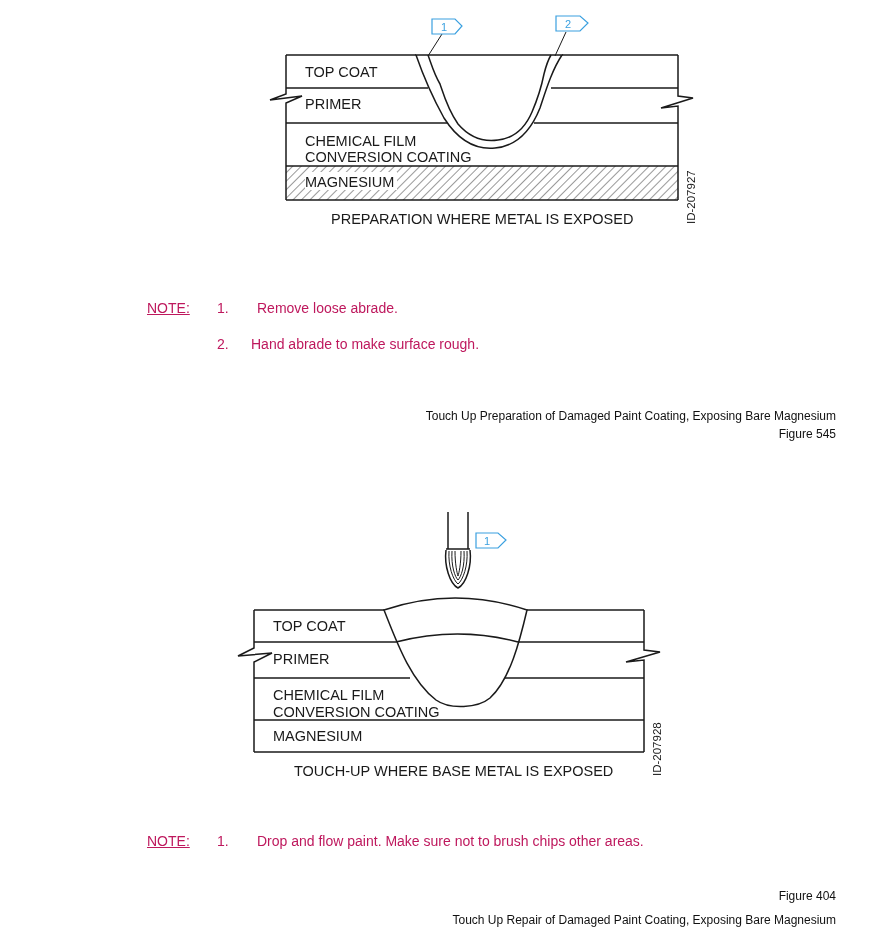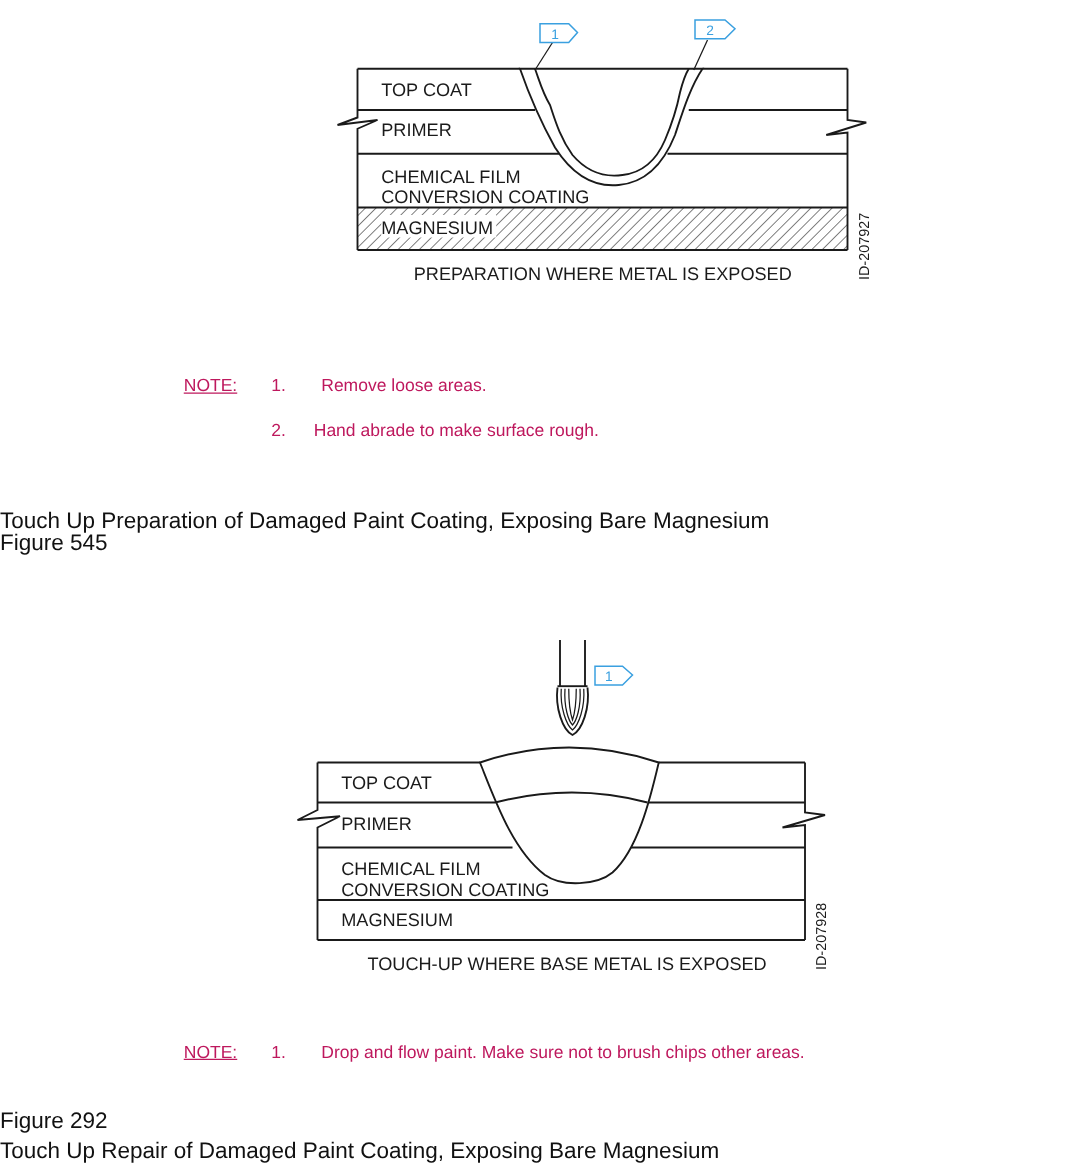--- a/index.html
+++ b/index.html
@@ -6,21 +6,21 @@
   body { width: 872px; height: 938px; position: relative; overflow: hidden;
          font-family: "Liberation Sans", sans-serif; color: #000; }
   .abs { position: absolute; }
   svg text { font-family: "Liberation Sans", sans-serif; }
   .lbl { font-size: 14.5px; fill: #1a1a1a; }
   .cap { font-size: 14.5px; fill: #1a1a1a; }
   .id  { font-size: 11.5px; fill: #1a1a1a; }
   .callout-num { font-size: 11px; fill: #3aa0e0; }
   .note { font-size: 14px; color: #be185d; white-space: nowrap; }
   .note-label { text-decoration: underline; }
-  .caption { font-size: 18px; color: #111; text-align: left; width: 836px; left: 0; line-height: 18px; }
+  .caption { font-size: 12px; color: #111; text-align: right; width: 836px; left: 0; line-height: 18px; }
 </style>
 </head>
 <body>
 
 <svg class="abs" style="left:0;top:0" width="872" height="240">
   <defs>
     <pattern id="hatch" patternUnits="userSpaceOnUse" width="6" height="6" patternTransform="rotate(45)">
       <line x1="0" y1="0" x2="0" y2="6" stroke="#333" stroke-width="1"></line>
     </pattern>
   </defs>
@@ -68,21 +68,21 @@
   <text class="lbl" x="305" y="162">CONVERSION COATING</text>
   <text class="lbl" x="305" y="187">MAGNESIUM</text>
   <text class="cap" x="331" y="224">PREPARATION WHERE METAL IS EXPOSED</text>
   <text class="id" x="0" y="0" transform="translate(695,224) rotate(-90)">ID-207927</text>
 </svg>
 
 <div class="abs note" style="left:147px;top:300px">
   <span class="note-label">NOTE:</span>
 </div>
 <div class="abs note" style="left:217px;top:300px">1.</div>
-<div class="abs note" style="left:257px;top:300px">Remove loose areas.</div>
+<div class="abs note" style="left:257px;top:300px">Remove loose abrade.</div>
 <div class="abs note" style="left:217px;top:336px">2.</div>
 <div class="abs note" style="left:251px;top:336px">Hand abrade to make surface rough.</div>
 
 <div class="abs caption" style="top:407px">Touch Up Preparation of Damaged Paint Coating, Exposing Bare Magnesium</div>
 <div class="abs caption" style="top:425px">Figure 545</div>
 
 <svg class="abs" style="left:0;top:490px" width="872" height="300">
   <g transform="translate(0,-490)">
 
     <g stroke="#1a1a1a" stroke-width="1.5" fill="#fff">
@@ -128,13 +128,13 @@
   </g>
 </svg>
 
 <div class="abs note" style="left:147px;top:833px">
   <span class="note-label">NOTE:</span>
 </div>
 <div class="abs note" style="left:217px;top:833px">1.</div>
 <div class="abs note" style="left:257px;top:833px">Drop and flow paint. Make sure not to brush chips other areas.</div>
 
 <div class="abs caption" style="top:911px">Touch Up Repair of Damaged Paint Coating, Exposing Bare Magnesium</div>
-<div class="abs caption" style="top:887px">Figure 292</div>
+<div class="abs caption" style="top:887px">Figure 404</div>
 
 </body></html>

